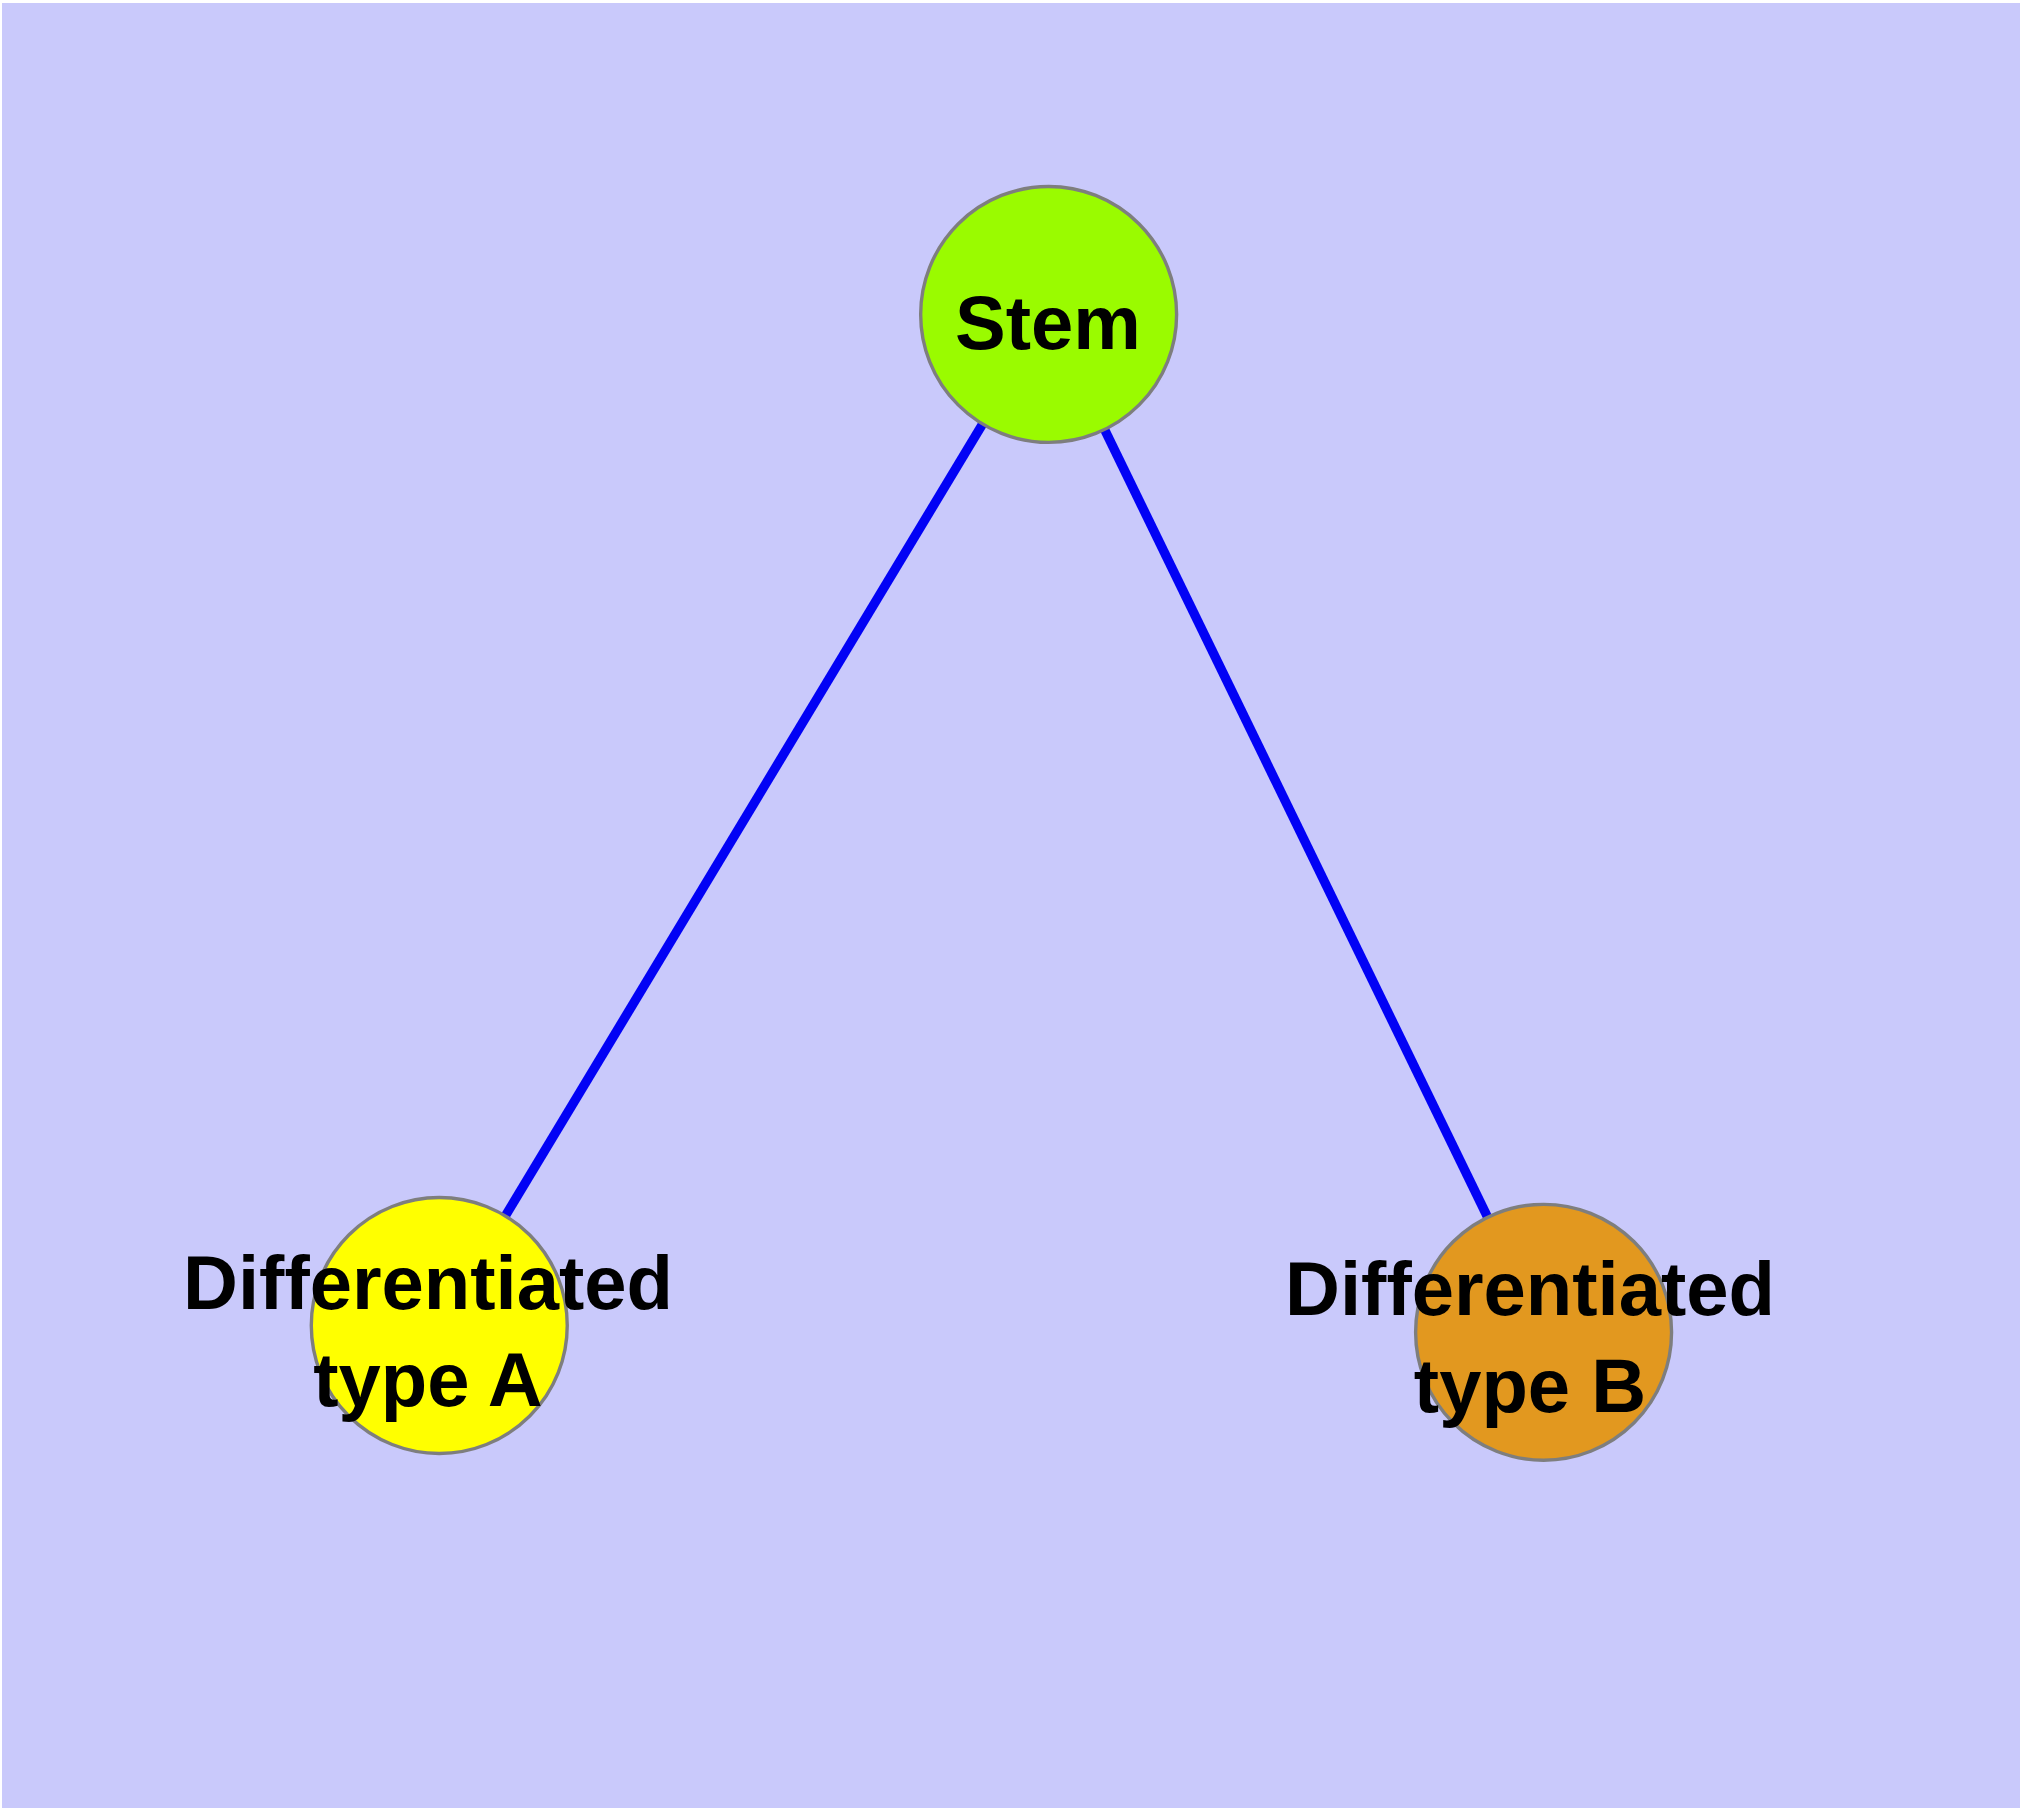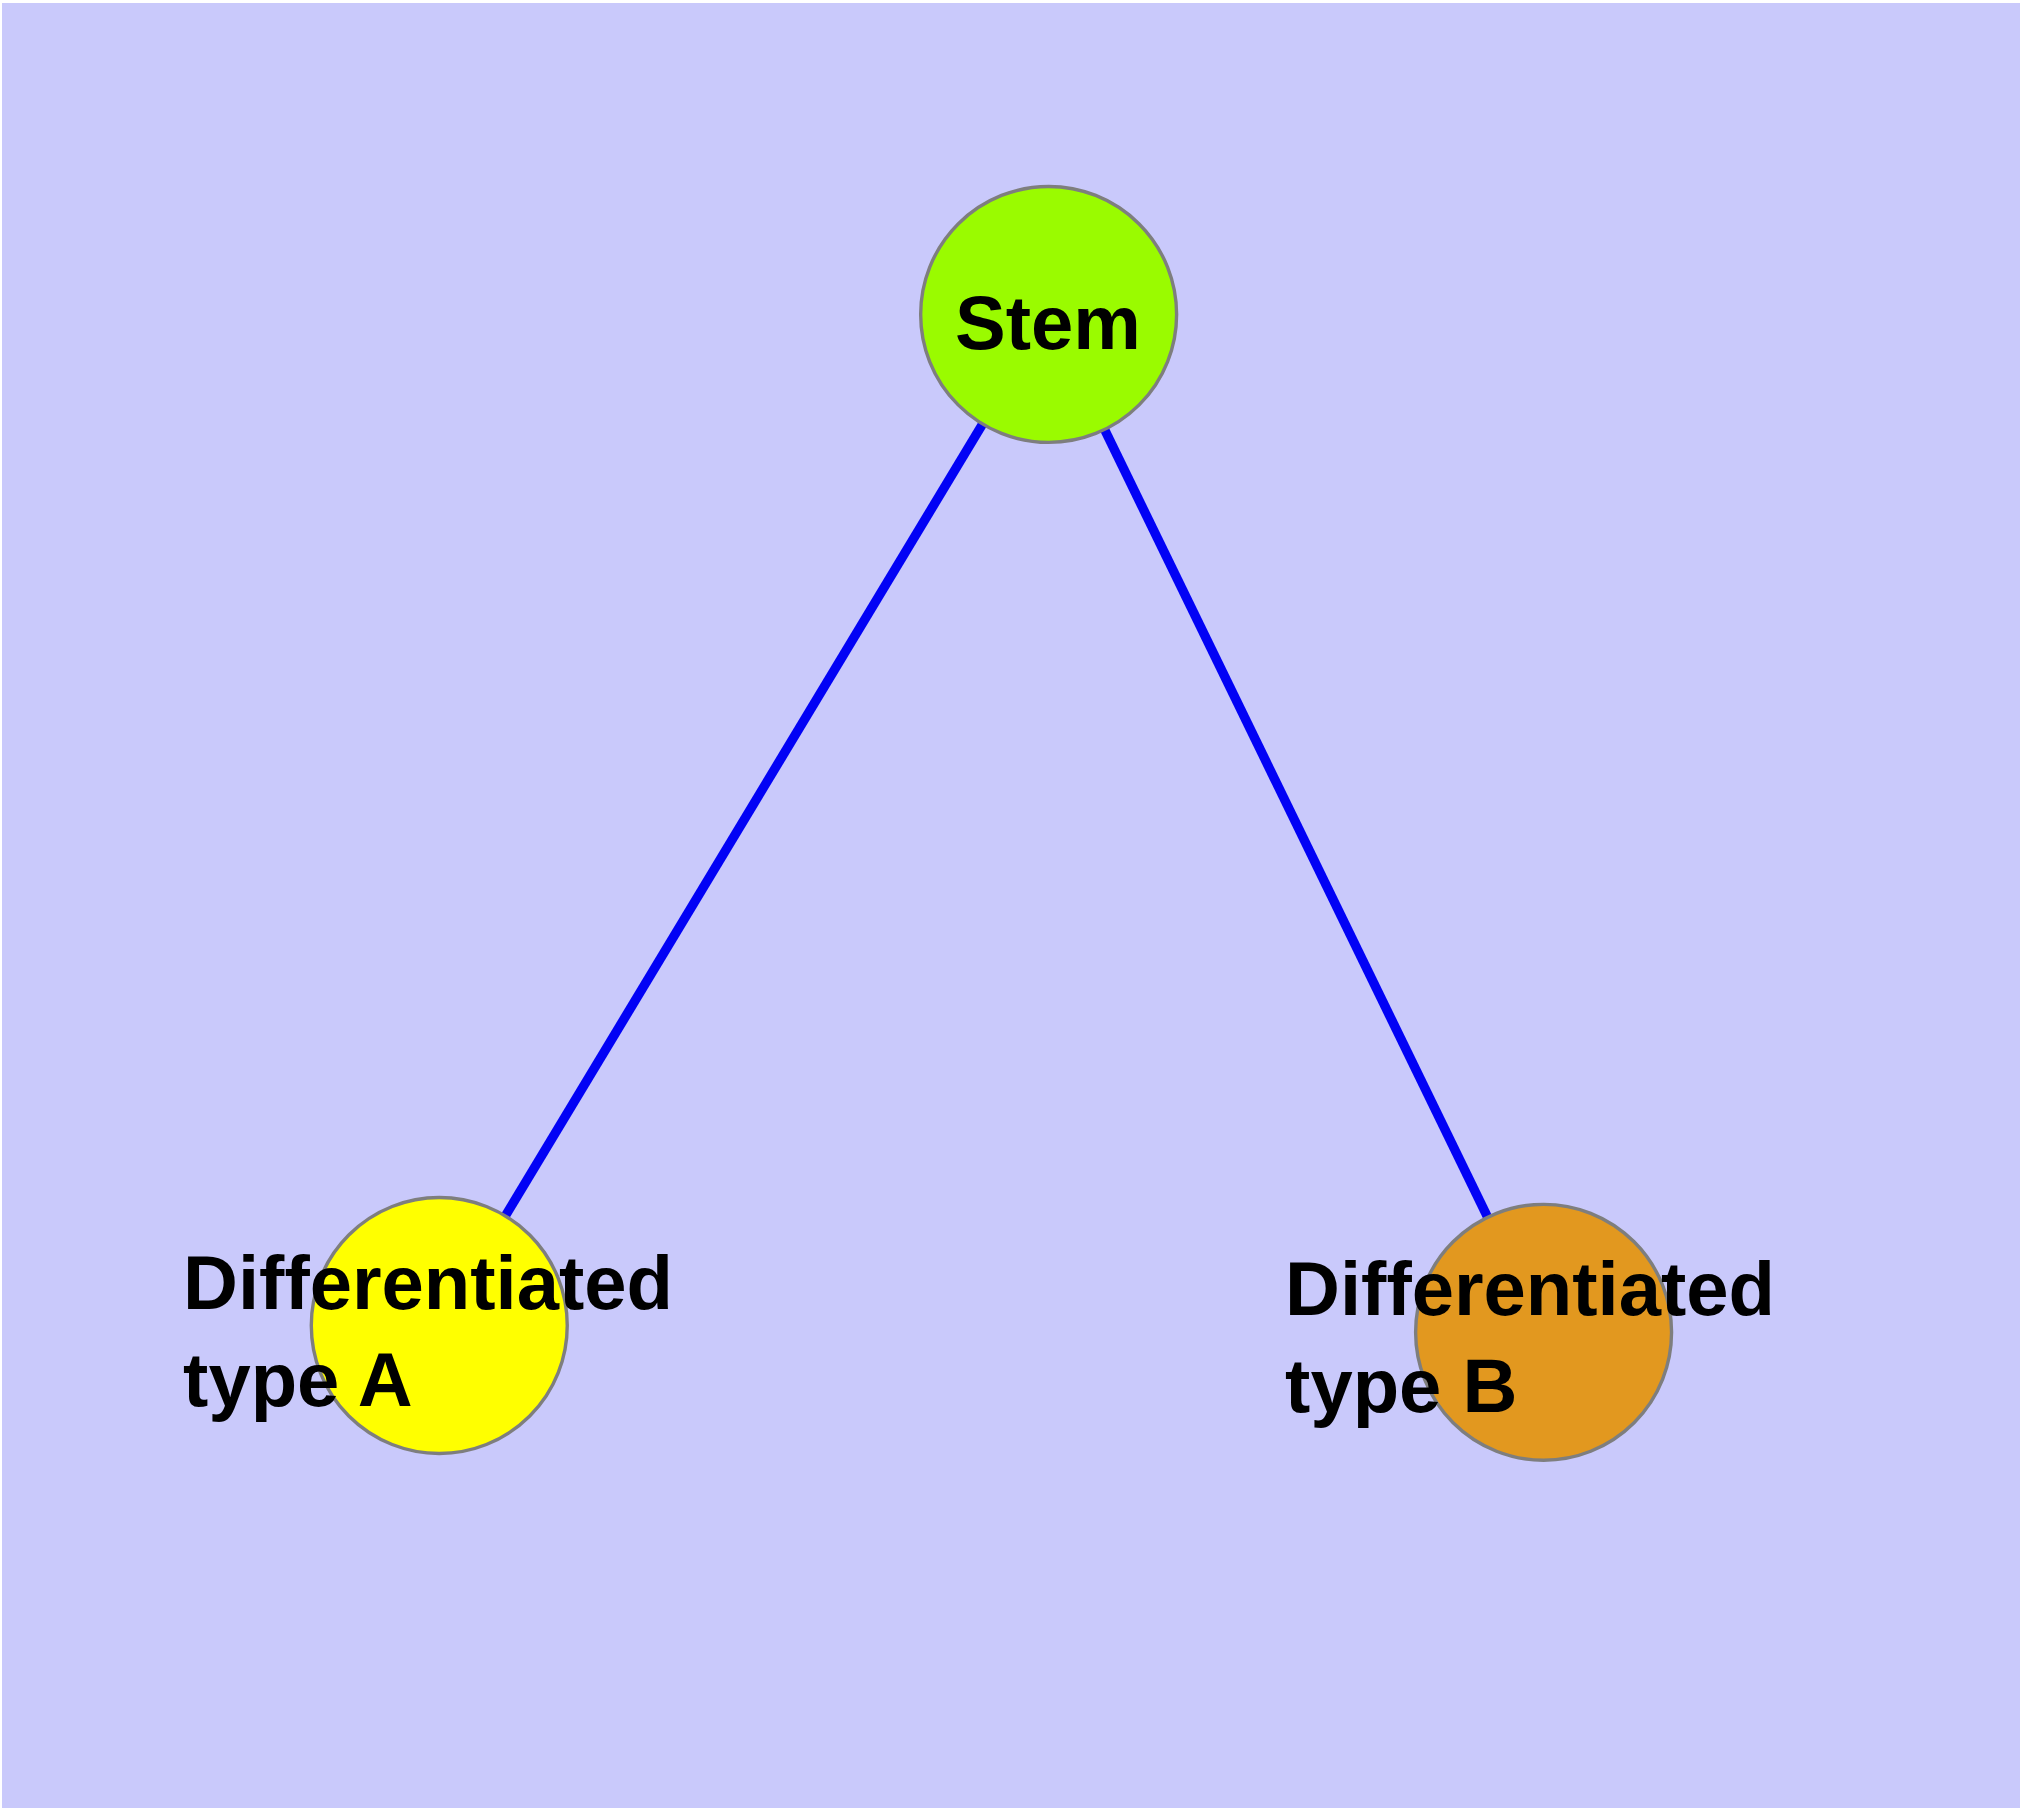--- a/index.html
+++ b/index.html
@@ -31,20 +31,21 @@
     width: 2021px;
     height: 1812px;
   }
   .node-label {
     position: absolute;
     transform: translate(-50%, -50%);
     font-weight: bold;
     font-size: 76px;
     line-height: 97px;
     color: #000000;
+    text-align: center;
     white-space: pre-line;
     letter-spacing: 0px;
   }
 </style>
 </head>
 <body>
 
 <div class="figure" style="background: rgb(255, 255, 255);">
   <div class="plot-bg" style="background: rgb(201, 201, 251);"></div>
 

